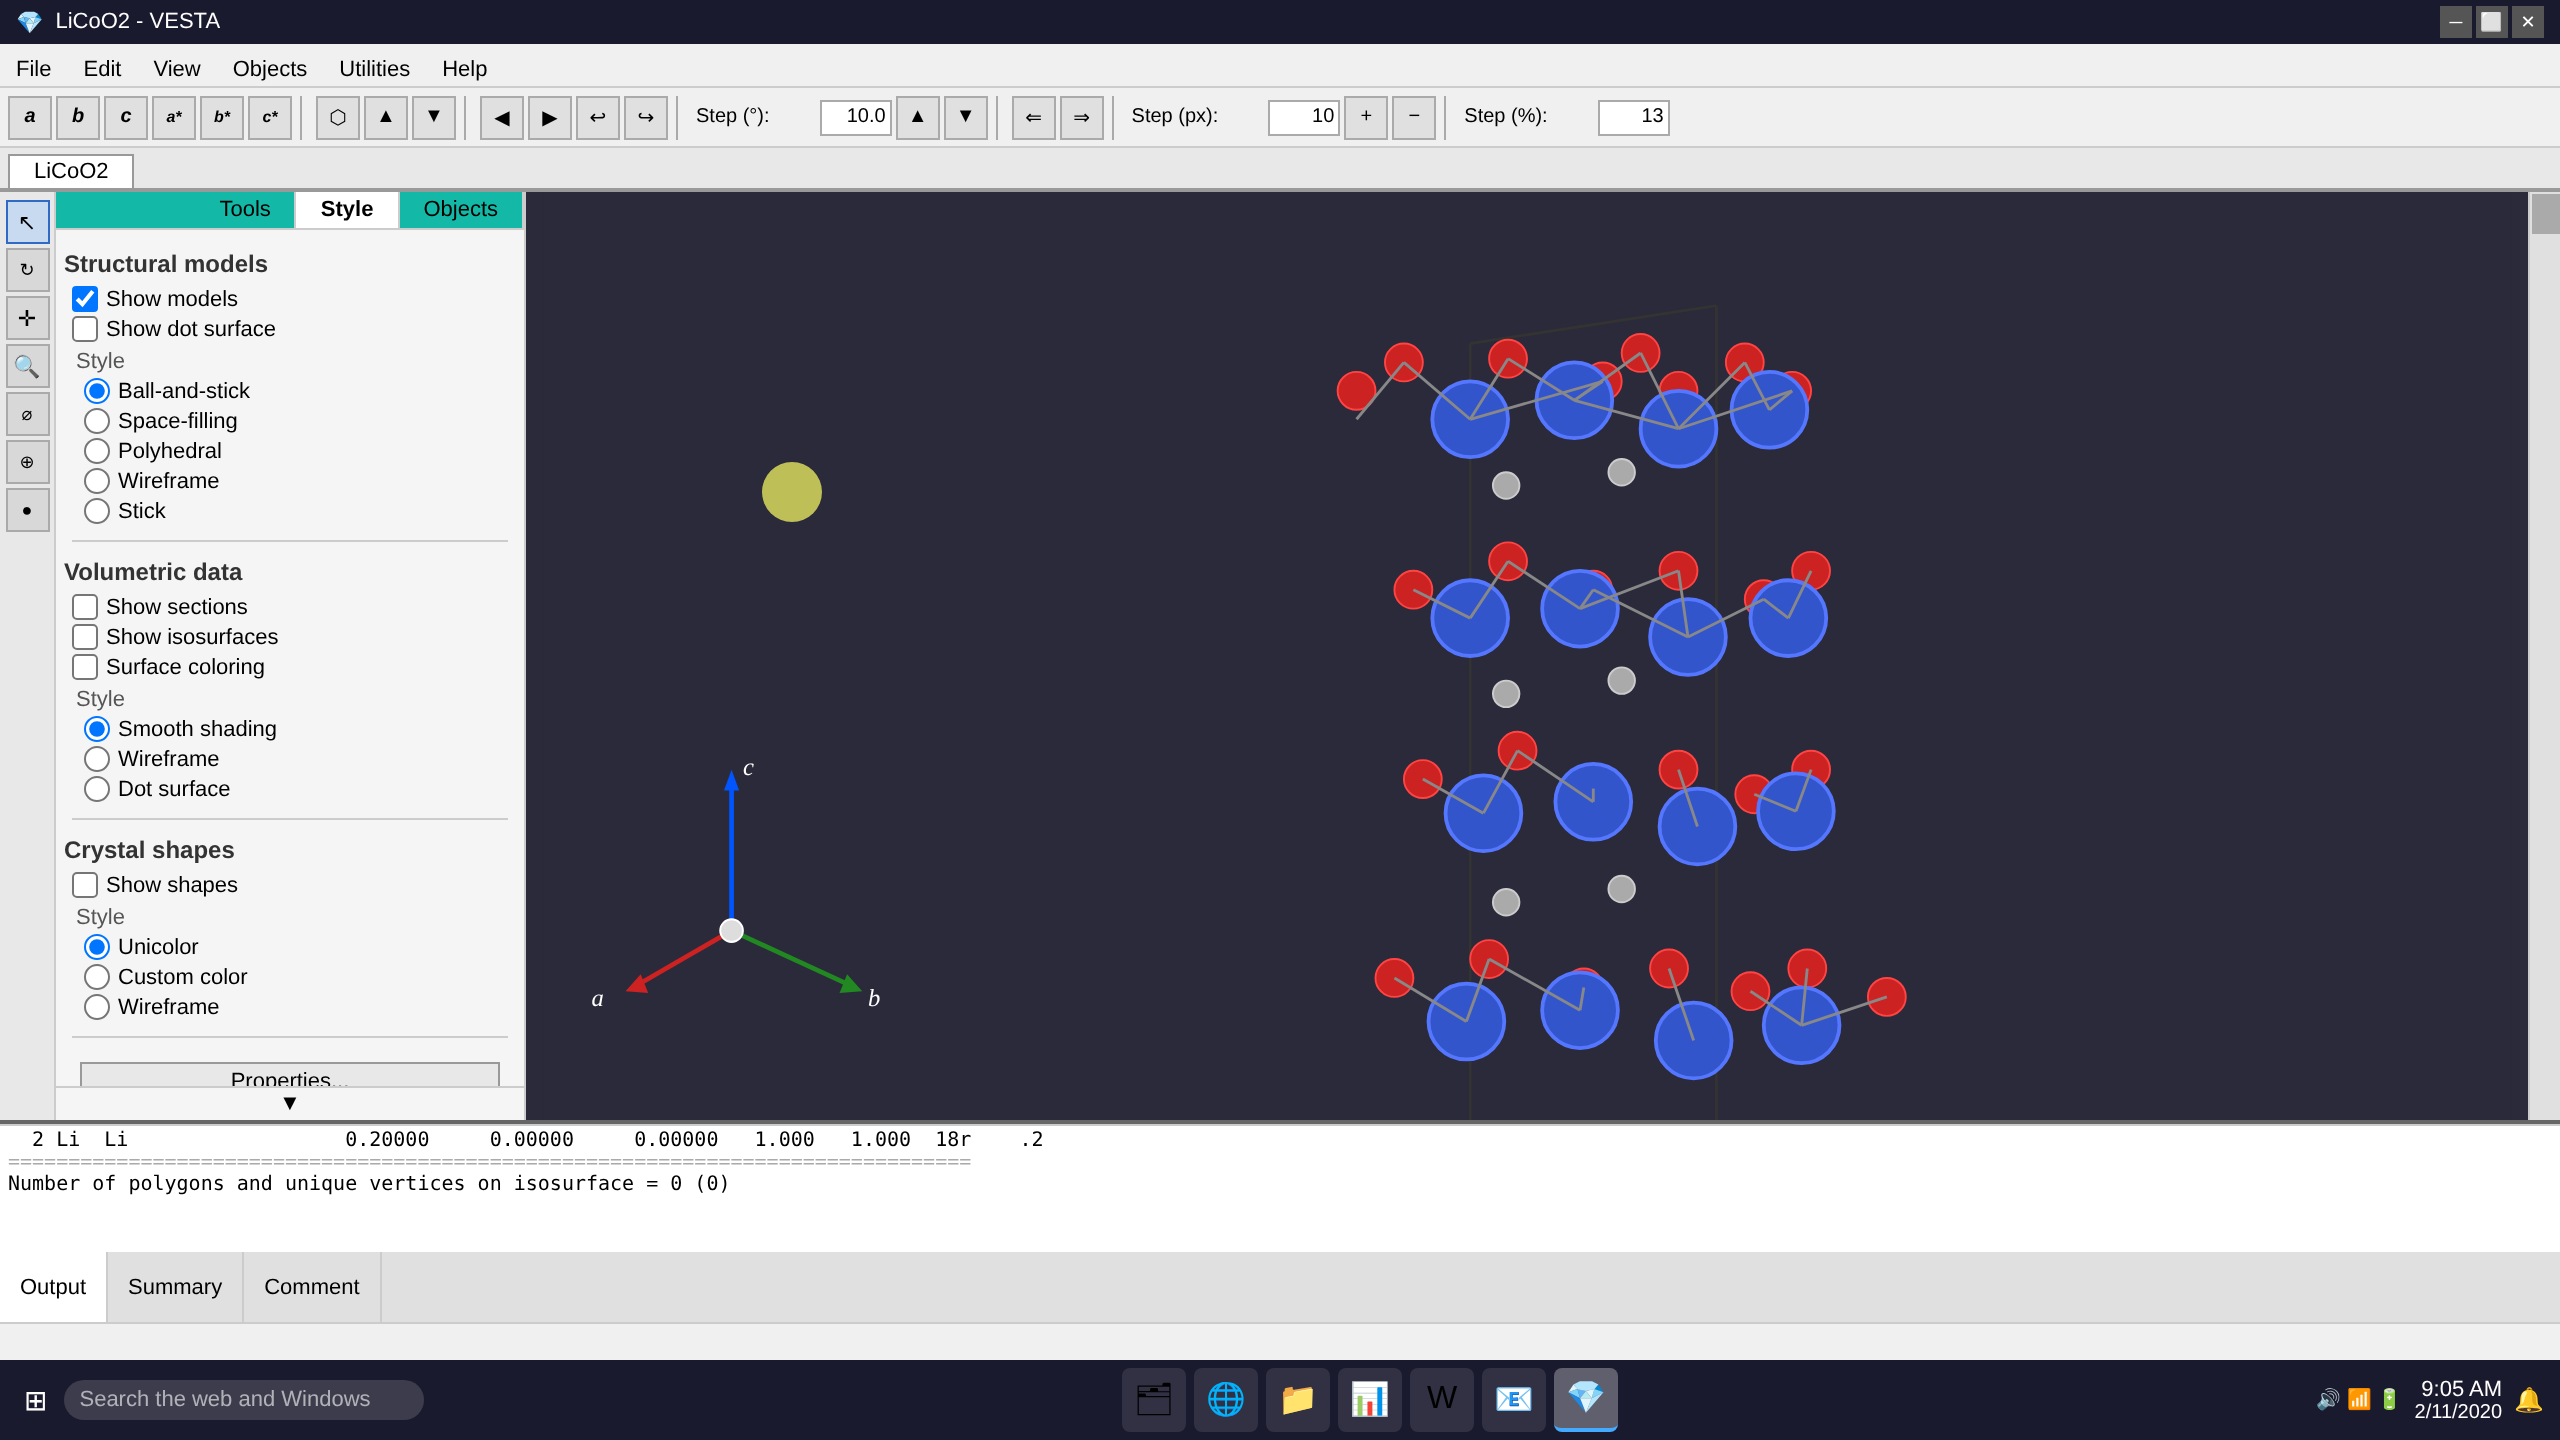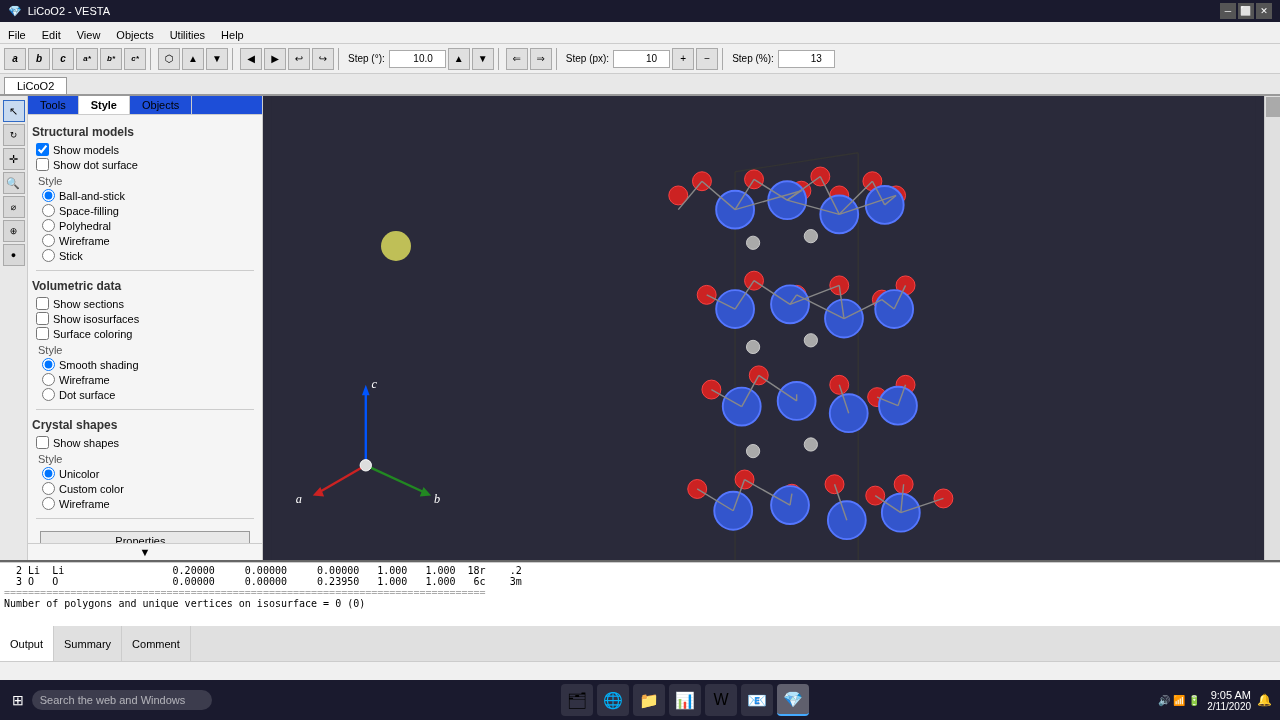--- a/index.html
+++ b/index.html
@@ -13,34 +13,34 @@
     
     
     .menubar { background: #f0f0f0; height: 22px; display: flex; align-items: flex-end; border-bottom: 1px solid #ccc; }
     .menu-item { padding: 2px 8px; cursor: pointer; font-size: 11px; }
     
     
     .toolbar { background: #f0f0f0; height: 30px; display: flex; align-items: center; padding: 0 4px; gap: 2px; border-bottom: 1px solid #ccc; }
     .toolbar-btn { width: 22px; height: 22px; background: #e0e0e0; border: 1px solid #aaa; cursor: pointer; display: flex; align-items: center; justify-content: center; font-size: 10px; }
     .toolbar-sep { width: 4px; height: 22px; border-left: 1px solid #aaa; margin: 0 2px; }
     .toolbar-label { font-size: 10px; margin: 0 2px; }
-    .toolbar-input { width: 57px; height: 18px; border: 1px solid #aaa; font-size: 10px; padding: 0 12px; text-align: right; }
+    .toolbar-input { width: 36px; height: 18px; border: 1px solid #aaa; font-size: 10px; padding: 0 2px; text-align: right; margin-left: 21px; }
     
     
     .tabbar { background: #e8e8e8; height: 22px; display: flex; align-items: flex-end; border-bottom: 2px solid #999; padding-left: 4px; }
     .tab { padding: 2px 12px; background: #d0d0d0; border: 1px solid #999; border-bottom: none; cursor: pointer; font-size: 11px; margin-right: 18px; }
     .tab.active { background: white; }
     
     
     .main-layout { display: flex; height: calc(720px - 22px - 22px - 30px - 22px - 32px); }
     
     
     .left-panel { width: 235px; background: #f5f5f5; border-right: 1px solid #ccc; display: flex; flex-direction: column; overflow: hidden; }
     
-    .panel-tabs { display: flex; background: #1d4ed8; border-bottom: 1px solid #ccc; }
+    .panel-tabs { display: flex; background: #14b8a6; border-bottom: 1px solid #ccc; justify-content: flex-end; }
     .panel-tab { padding: 3px 12px; cursor: pointer; font-size: 11px; border-right: 1px solid #ccc; }
     .panel-tab.active { background: white; font-weight: bold; }
     
     .panel-content { flex: 1; overflow-y: auto; padding: 4px; }
     
     .section-title { font-weight: bold; font-size: 12px; margin: 6px 0 4px 0; color: #333; }
     .style-label { font-size: 11px; margin: 4px 0 2px 6px; color: #555; }
     
     .checkbox-row { display: flex; align-items: center; gap: 4px; margin: 2px 0 2px 4px; cursor: pointer; }
     .checkbox-row input[type="checkbox"] { margin: 0; cursor: pointer; }
@@ -411,21 +411,20 @@
   <div class="scrollbar-v" style="width:16px; background:#e0e0e0; border-left:1px solid #ccc;">
     <div style="width:14px; height:20px; background:#aaa; margin:1px; cursor:pointer;"></div>
   </div>
 
 </div>
 
 <div class="bottom-section">
 
   <div class="console-output" style="height:64px;">
     <div style="font-family:monospace; font-size:10px; white-space:pre;">  2 Li  Li                  0.20000     0.00000     0.00000   1.000   1.000  18r    .2</div>
-    <div style="font-family:monospace; font-size:10px; white-space:pre;">  3 O   O                   0.00000     0.00000     0.23950   1.000   1.000   6c    3m</div>
     <div style="font-family:monospace; font-size:10px; white-space:pre; color:#aaa;">================================================================================</div>
     <div style="font-family:monospace; font-size:10px; white-space:pre;">Number of polygons and unique vertices on isosurface = 0 (0)</div>
   </div>
 
   <div class="bottom-tabs">
     <div class="bottom-tab active">Output</div>
     <div class="bottom-tab">Summary</div>
     <div class="bottom-tab">Comment</div>
   </div>
 

